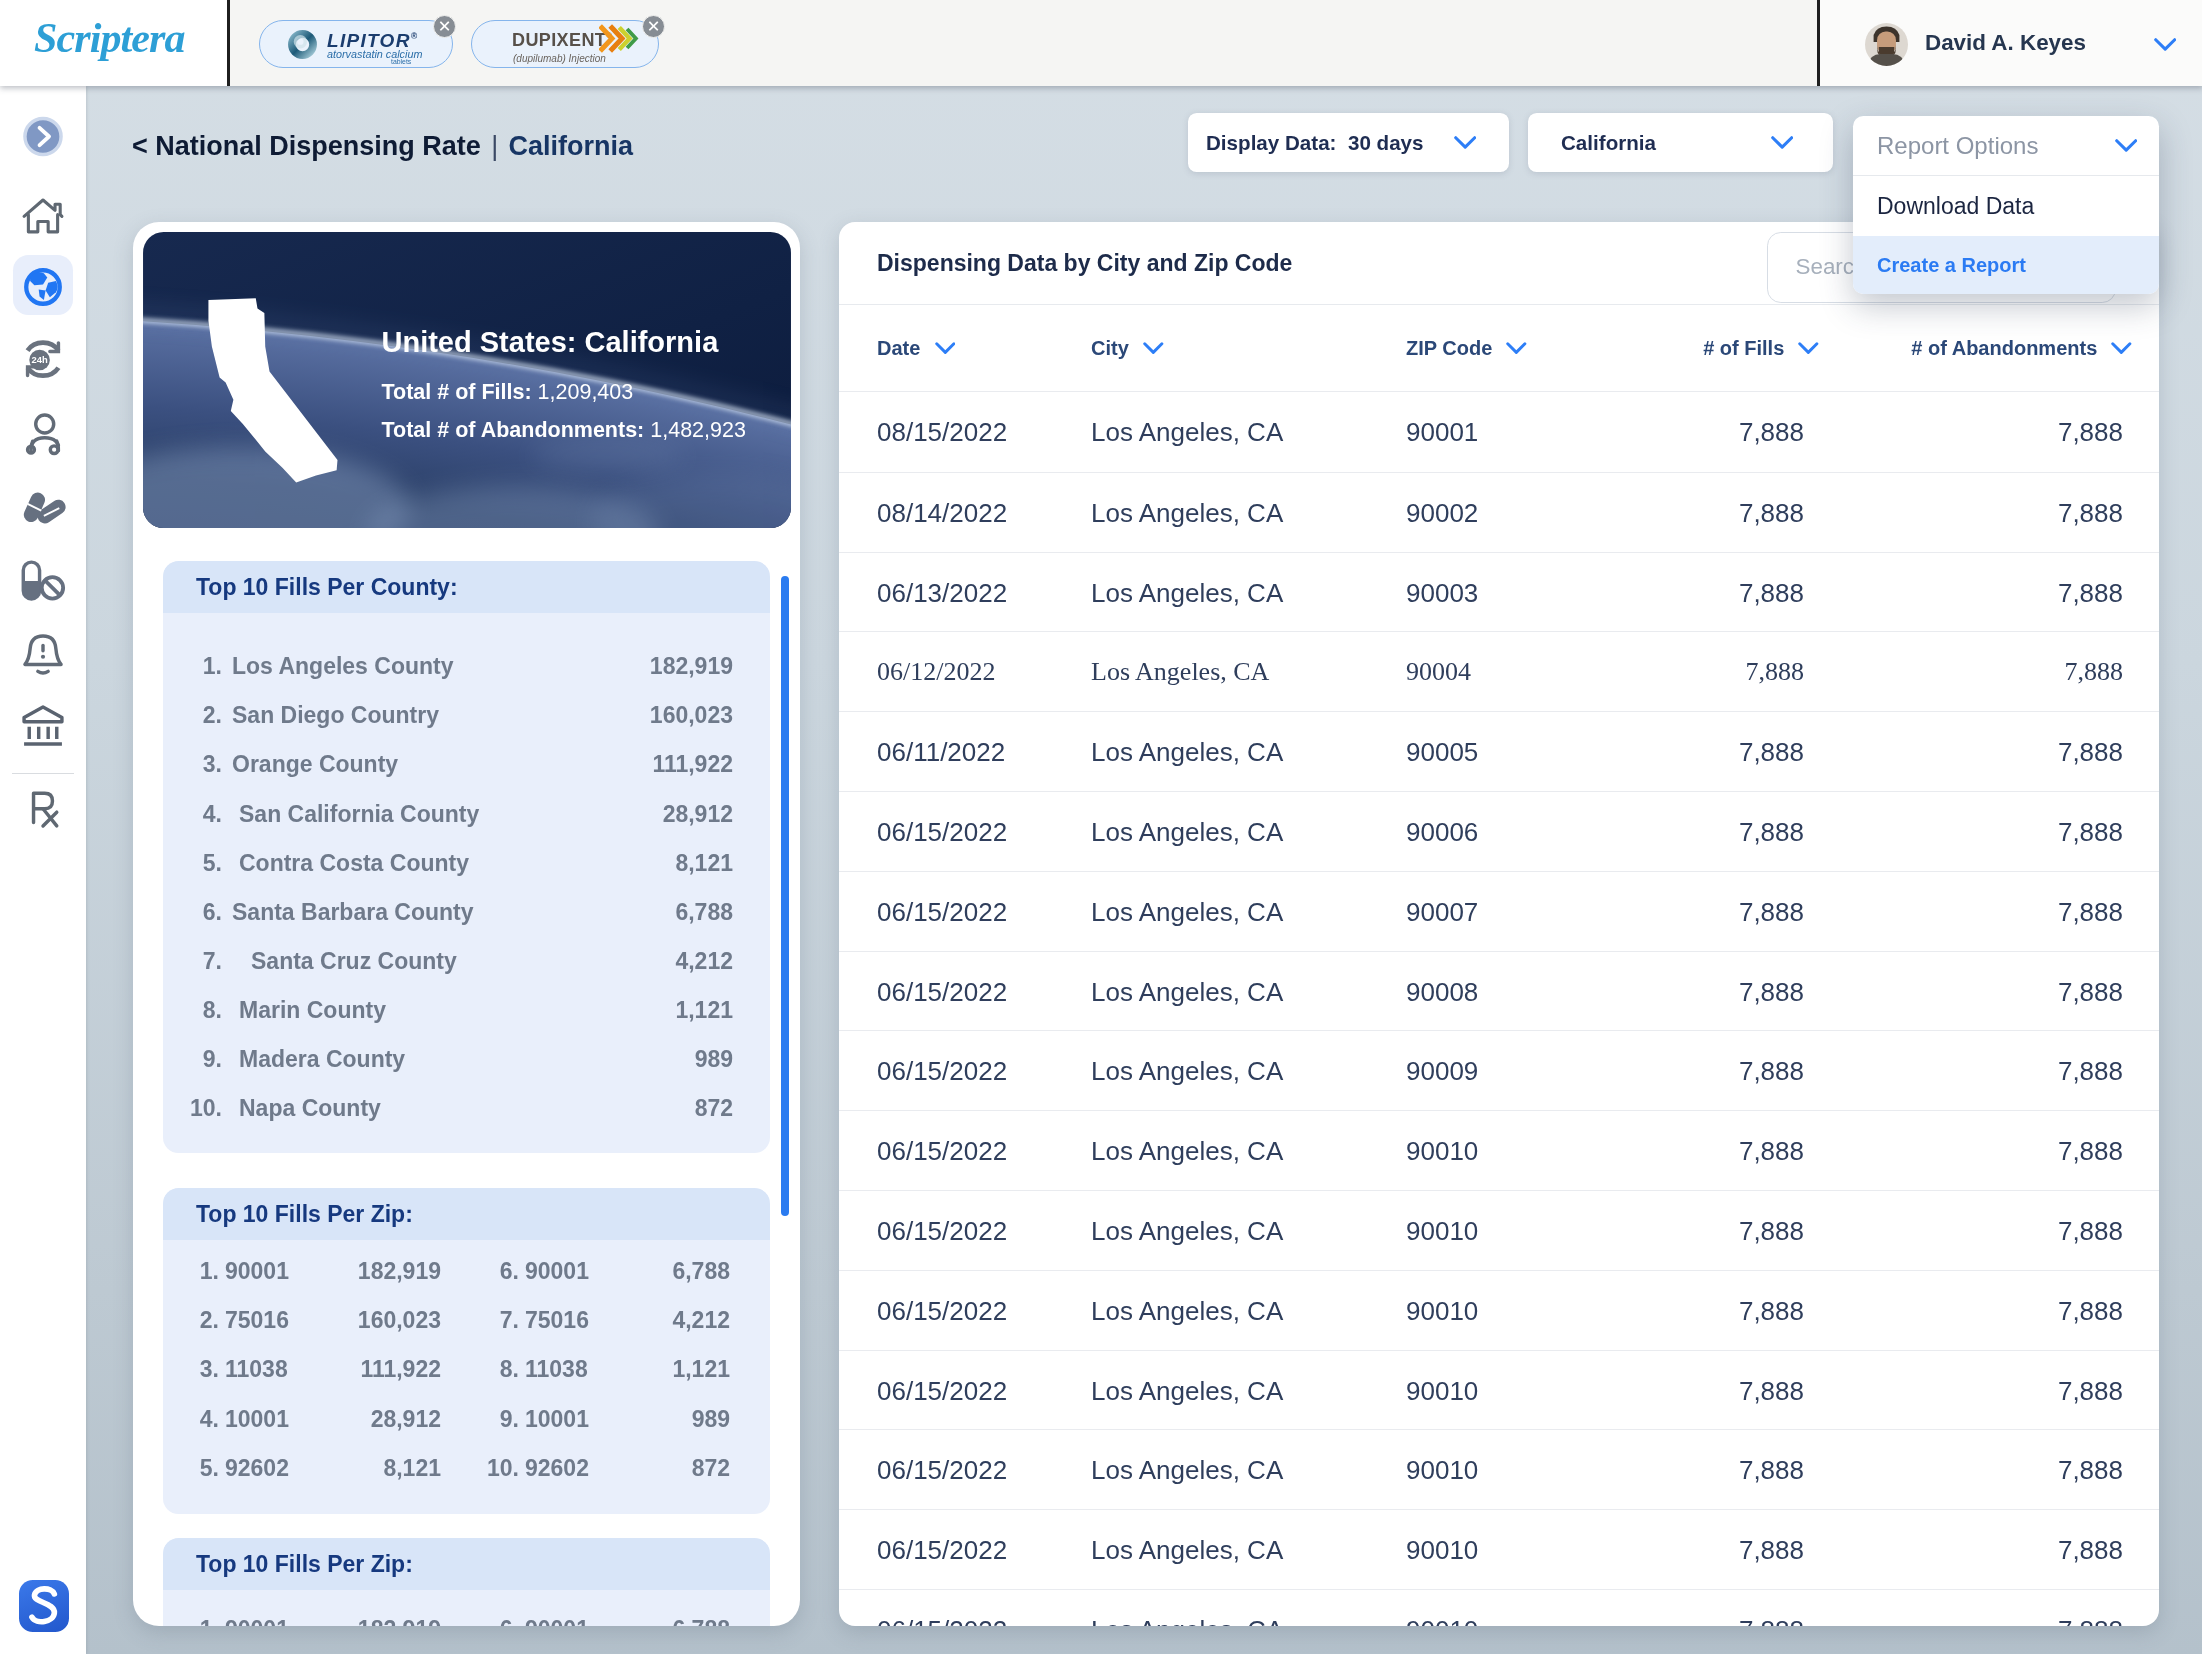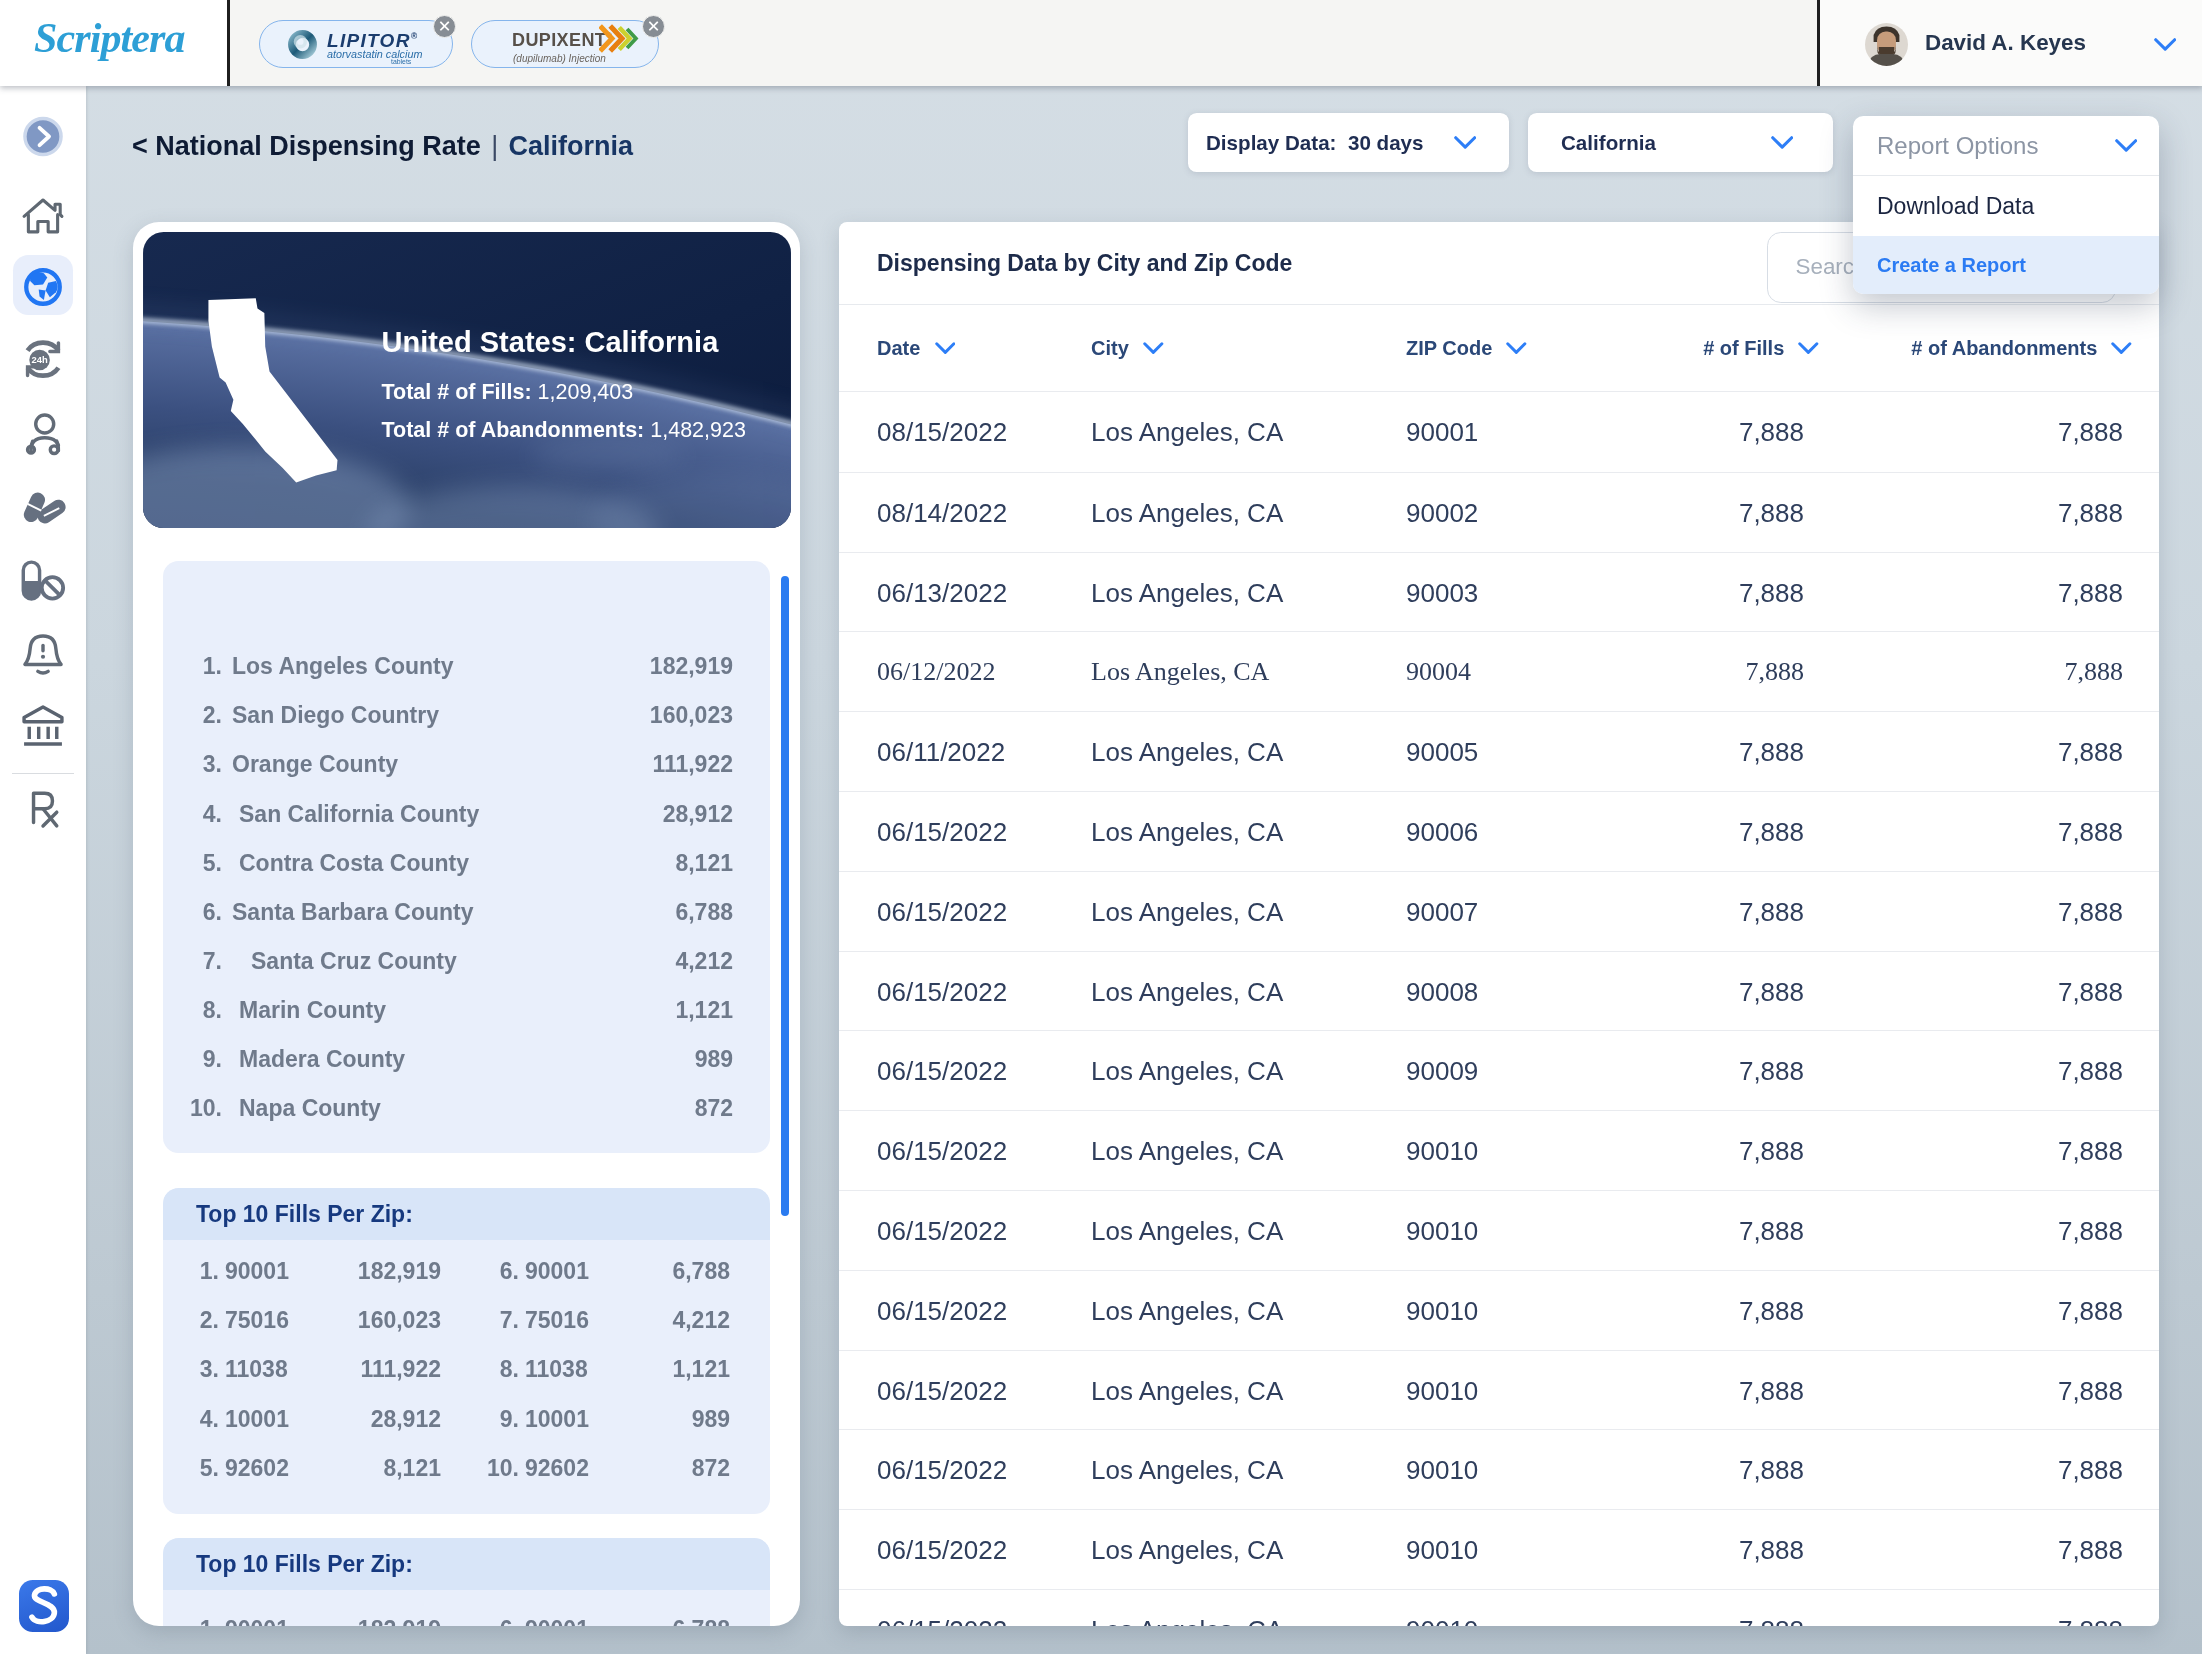--- a/index.html
+++ b/index.html
@@ -33,21 +33,21 @@
 #pageTitle .ca { color:#173564; }
 #pageTitle .sep { font-weight:400; color:#3b4965; padding:0 10.3px; }
 .selbox { position:absolute; top:113px; height:59px; background:#ffffff; border-radius:8.6px;
   box-shadow:0 1.7px 6.9px rgba(90,100,120,.18); z-index:5; }
 .selbox .txt { position:absolute; left:18px; top:0; height:59px; line-height:59px; font-size:20.6px; color:#1f2d52; font-weight:700; }
 
 
 #leftCard { position:absolute; left:133px; top:222px; width:667px; height:1404px; background:#fff;
   border-radius:26px; box-shadow:0 6.9px 20.6px rgba(80,95,115,.22); overflow:hidden; }
 #rightCard { position:absolute; left:839px; top:222px; width:1320px; height:1404px; background:#fff;
-  border-radius:8px; box-shadow:0 6.9px 20.6px rgba(80,95,115,.22); overflow:hidden; }
+  border-radius:16px; box-shadow:0 6.9px 20.6px rgba(80,95,115,.22); overflow:hidden; }
 
 
 #hero { position:absolute; left:9.5px; top:9.5px; width:648px; height:296px; border-radius:20.6px; overflow:hidden; }
 .heroTxt { position:absolute; left:239px; color:#fff; }
 
 
 .panel { position:absolute; left:30px; width:607px; background:#e9effb; border-radius:15.5px; overflow:hidden; }
 .phead { height:52px; background:#d8e5f8; line-height:53px; padding-left:33px; font-size:23px;
   font-weight:700; color:#16397f; border-radius:15.5px 15.5px 0 0; }
 .crow { position:absolute; left:0; width:100%; height:49px; line-height:49px; font-size:23px;
@@ -109,20 +109,21 @@
       <g transform="translate(74,77)">
         <path d="M2,2 L57,0 L59,12 L67,17 L68,56 L73,85 L152,188 L151,200 L127,206 L104,214 L88,197 L68,178 L42,146 L28,131 L31,118 L22,98 L15,92 L6,56 L2,26 Z" fill="#ffffff"></path>
       </g>
     </svg>
     <div class="heroTxt" style="top:94px;font-size:29px;font-weight:700;">United States: <span style="font-weight:600;">California</span></div>
     <div class="heroTxt" style="top:148px;font-size:21.5px;"><b>Total # of Fills:</b> 1,209,403</div>
     <div class="heroTxt" style="top:186px;font-size:21.5px;"><b>Total # of Abandonments:</b> 1,482,923</div>
   </div>
 
   <div class="panel" id="panel1" style="top:339px; height:592px;">
+    <div class="phead">Top 10 Fills Per County:</div>
     <div class="crow" style="top:81px;">
         <span class="idx" style="left:0;">1.</span>
         <span style="position:absolute;left:69px;">Los Angeles County</span>
         <span class="val" style="right:37px;">182,919</span>
       </div>
     <div class="crow" style="top:130px;">
         <span class="idx" style="left:0;">2.</span>
         <span style="position:absolute;left:69px;">San Diego Country</span>
         <span class="val" style="right:37px;">160,023</span>
       </div>

